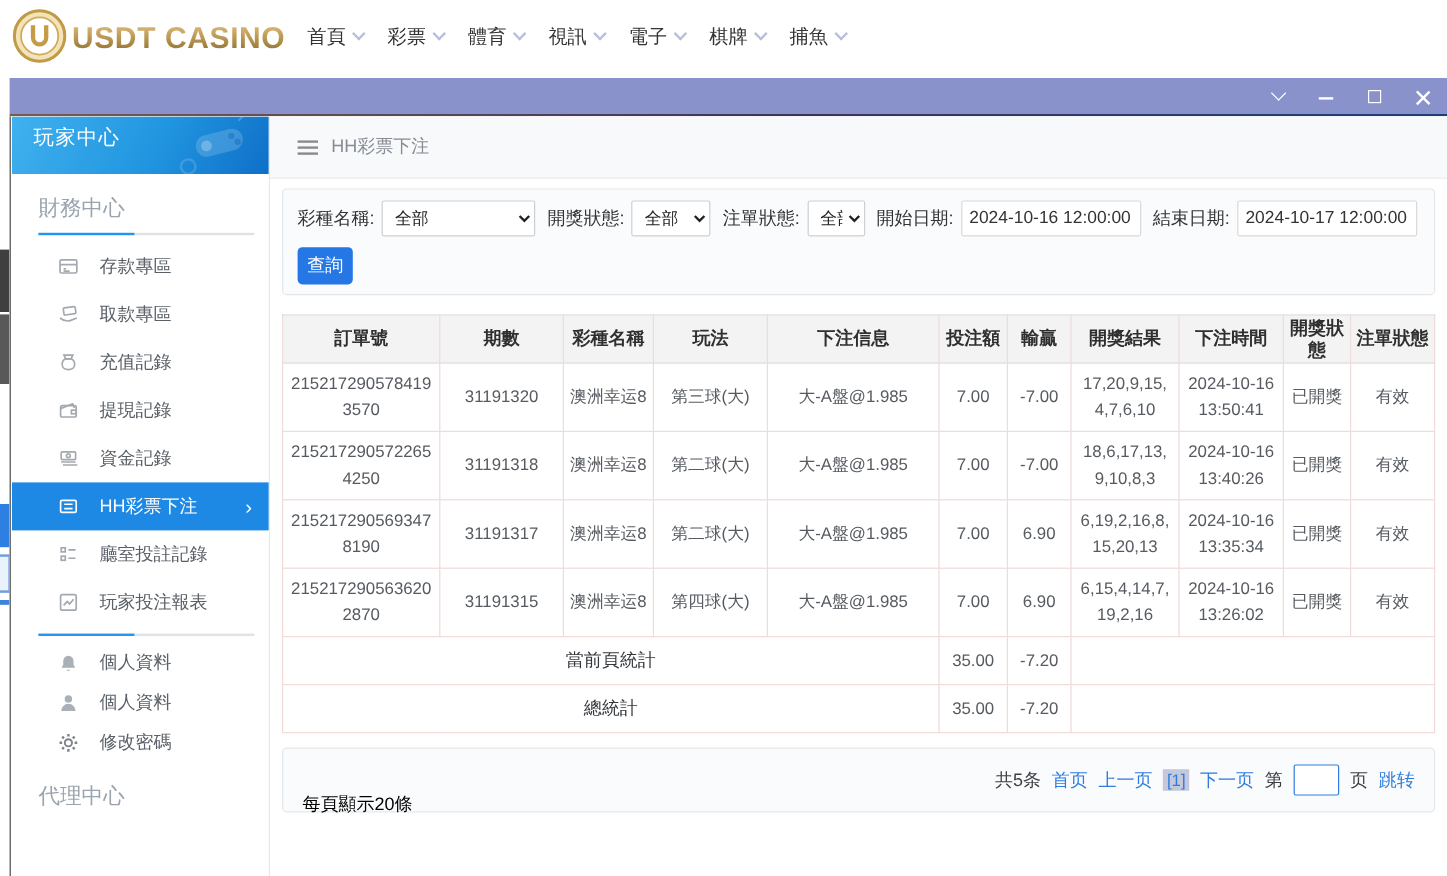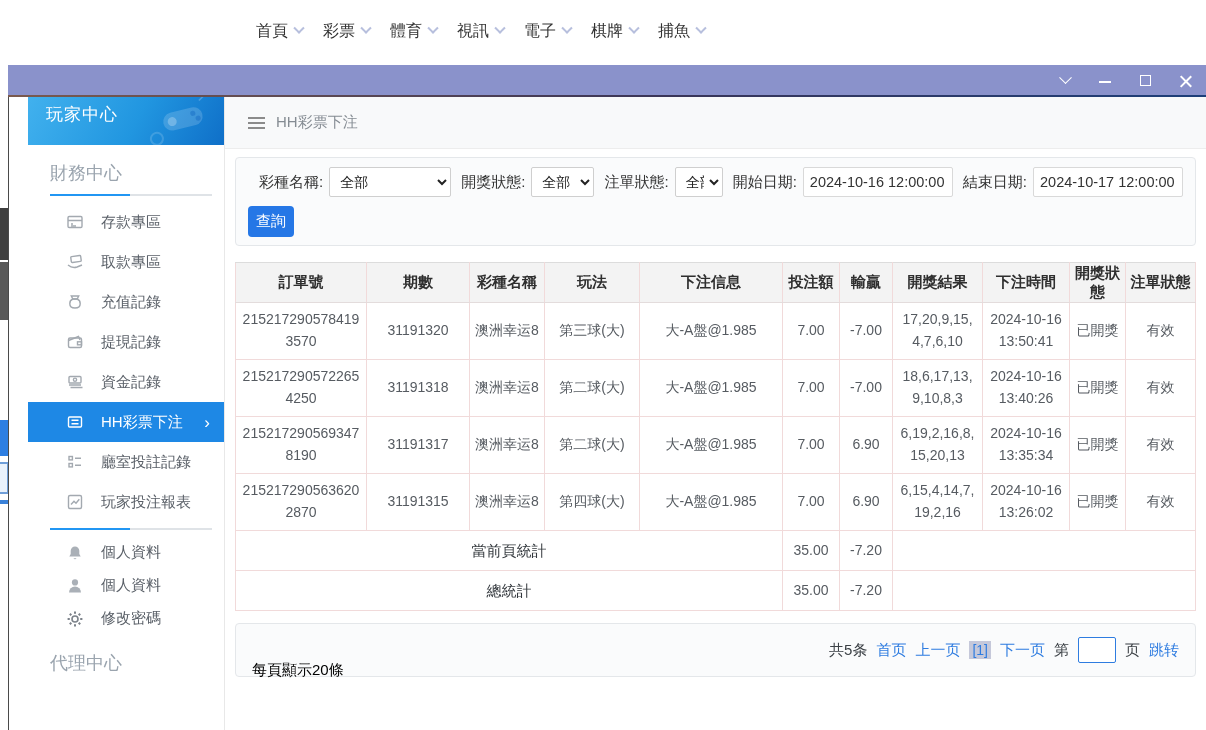--- a/index.html
+++ b/index.html
@@ -35,21 +35,21 @@
   .wc-min { width:12px; height:2px; background:#fff; margin-top:4px; }
   .wc-max { width:11px; height:11px; border:1.5px solid #fff; }
   .wc-x { position:relative; width:13px; height:13px; }
   .wc-x::before,.wc-x::after { content:""; position:absolute; left:6px; top:0; width:1.7px; height:15px; background:#fff; }
   .wc-x::before { transform:rotate(45deg); } .wc-x::after { transform:rotate(-45deg); }
   .title-underline { height:2px; background:linear-gradient(90deg,#7a5a4e,#3a3558 55%,#1d3f79); }
   .window-body { display:flex; height:633px; background:#fff; }
 
   
   .sidebar { width:217px; height:100%; background:#fff; border-left:1px solid #4a4a4a;
-    border-right:1px solid #e8e8e8; padding-left:19px; overflow:hidden; }
+    border-right:1px solid #e8e8e8; padding-left:1px; overflow:hidden; }
   .sidebar-header { height:48px; background:linear-gradient(118deg,#41b1ee 0%,#2196e0 55%,#0f6fc8 100%);
     position:relative; padding:6px 0 0 18px; color:#fff; overflow:hidden; }
   .sidebar-title { font-size:17px; letter-spacing:1px; }
   .sidebar-subtitle { font-size:7.5px; letter-spacing:2.4px; margin-top:19px; }
   .gamepad { position:absolute; right:12px; top:6px; opacity:.55; transform:rotate(-14deg); }
   .sec-title { font-size:18px; color:#9aa4ae; padding:16px 0 9px 22px; }
   .sec-divider { height:2px; margin:0 12px 6px 22px; background:#dfe3e7; position:relative; }
   .divider-accent { position:absolute; left:0; top:0; width:80px; height:2px; background:#2196f3; display:block; }
   .menu-item { height:40px; display:flex; align-items:center; padding-left:38px; cursor:pointer; position:relative; }
   .mi-icon { width:20px; height:18px; margin-right:15px; display:flex; align-items:center; }
@@ -65,21 +65,21 @@
   .breadcrumb-bar { height:52px; background:#f8f9fa; border-bottom:1px solid #ededed;
     display:flex; align-items:center; padding-left:23px; gap:11px; }
   .hamburger { width:17px; display:flex; flex-direction:column; gap:3px; cursor:pointer; }
   .hamburger i { height:2px; background:#8b8b8b; display:block; }
   .page-title { font-size:15px; color:#858c93; }
   .content { padding:8px 10px 0 10px; }
 
   .filter-panel { border:1px solid #e4e7ea; border-radius:4px; background:#fafbfc; padding:8px 12px 8px 12px; }
   .filter-row { display:flex; align-items:center; gap:6px; height:32px; }
   .f-label { font-size:15px; color:#333; margin-left:4px; white-space:nowrap; }
-  .f-label:first-child { margin-left:11px; }
+  .f-label:first-child { margin-left:0; }
   select { height:30px; border:1px solid #cfcfcf; border-radius:2px; background:#fff; font-size:14px; color:#222;
     font-family:inherit; padding:0 2px 0 6px; }
   .sel-lottery { width:128px; } .sel-draw { width:66px; } .sel-order { width:48px; }
   .date-input { width:150px; height:30px; border:1px solid #d9d9d9; border-radius:2px; font-size:14.5px;
     color:#333; padding:0 6px; font-family:inherit; }
   .btn-search { margin-top:8px; width:46px; height:31px; background:#2577e6; color:#fff; border:none;
     border-radius:4px; font-size:15px; cursor:pointer; font-family:inherit; }
 
   
   table { border-collapse:collapse; table-layout:fixed; width:961px; margin-top:16px; border:1px solid #dcdcdc; }
@@ -99,20 +99,30 @@
   .pagination { display:flex; align-items:center; gap:9px; font-size:15px; color:#3c4146; }
   .pg-link { color:#2e7ce0; cursor:pointer; text-decoration:none; }
   .pg-current { color:#2e7ce0; background:#c5c8da; padding:1px 3px; font-size:14px; }
   .jump-input { width:38px; height:26px; border:1px solid #2e7ce0; border-radius:2px; font-size:14px;
     text-align:center; font-family:inherit; }
 </style>
 </head>
 <body>
 
 <div class="site-header">
+  <div class="logo">
+    <span>
+      <svg width="46" height="46" viewBox="0 0 46 46">
+        <circle cx="23" cy="23" r="21" fill="#f3e3bb" stroke="#c09a45" stroke-width="2.5"></circle>
+        <circle cx="23" cy="23" r="15.5" fill="#fff" stroke="#d2ab58" stroke-width="1.5"></circle>
+        <path d="M17.5 14 v10.5 a5.5 5.5 0 0 0 11 0 V14" fill="none" stroke="#c49c45" stroke-width="3.6"></path>
+      </svg>
+    </span>
+    <span class="logo-text">USDT CASINO</span>
+  </div>
   <div class="main-nav">
       <div class="nav-item">
         <span class="nav-label">首頁</span>
         <i class="chev"></i>
       </div>
       <div class="nav-item">
         <span class="nav-label">彩票</span>
         <i class="chev"></i>
       </div>
       <div class="nav-item">

